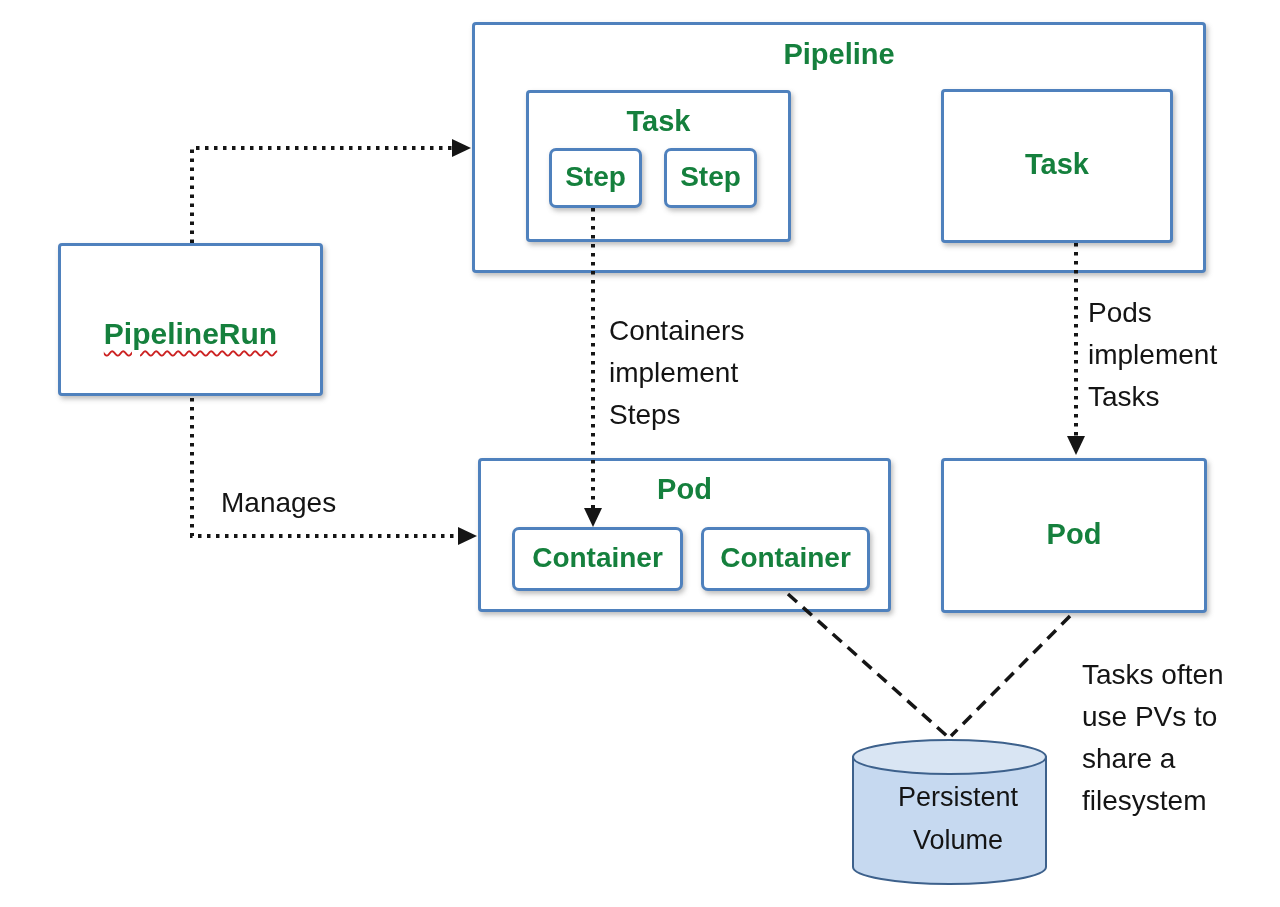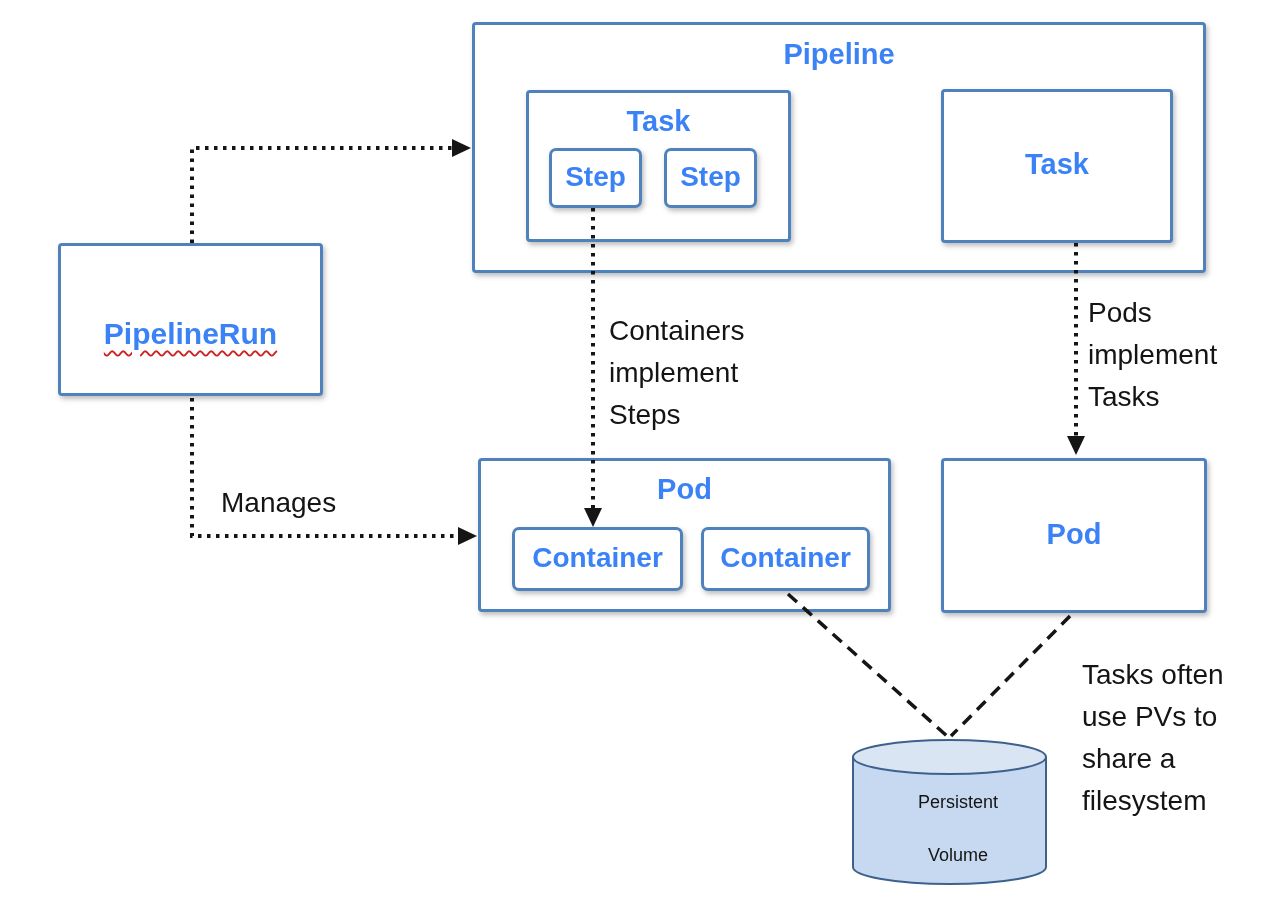--- a/index.html
+++ b/index.html
@@ -21,21 +21,21 @@
     box-shadow: 2px 3px 5px rgba(110,110,110,0.45);
     z-index: 1;
   }
   .box.small { border-radius: 7px; z-index: 2; padding-left: 12px; }
   .box-title {
     position: absolute;
     left: 0; right: 0;
     text-align: center;
     font-weight: bold;
     font-size: 29px;
-    color: #3b82f6;
+    color: #15803d;
     white-space: pre-line;
   }
   .title-top    { top: 12px; }
   .title-center {
     top: 50%; transform: translateY(-54%);
   }
   .squiggle {
     text-decoration-line: underline;
     text-decoration-style: wavy;
     text-decoration-color: #cc2222;
@@ -57,22 +57,22 @@
     height: 907px;
     z-index: 5;
     pointer-events: none;
   }
   .pv-label {
     position: absolute;
     left: 853px;
     top: 776px;
     width: 210px;
     text-align: center;
-    font-size: 18px;
-    line-height: 53px;
+    font-size: 27px;
+    line-height: 43px;
     white-space: pre-line;
     color: #141414;
     z-index: 6;
   }
 </style>
 </head>
 <body>
 
 <div id="canvas">
 

